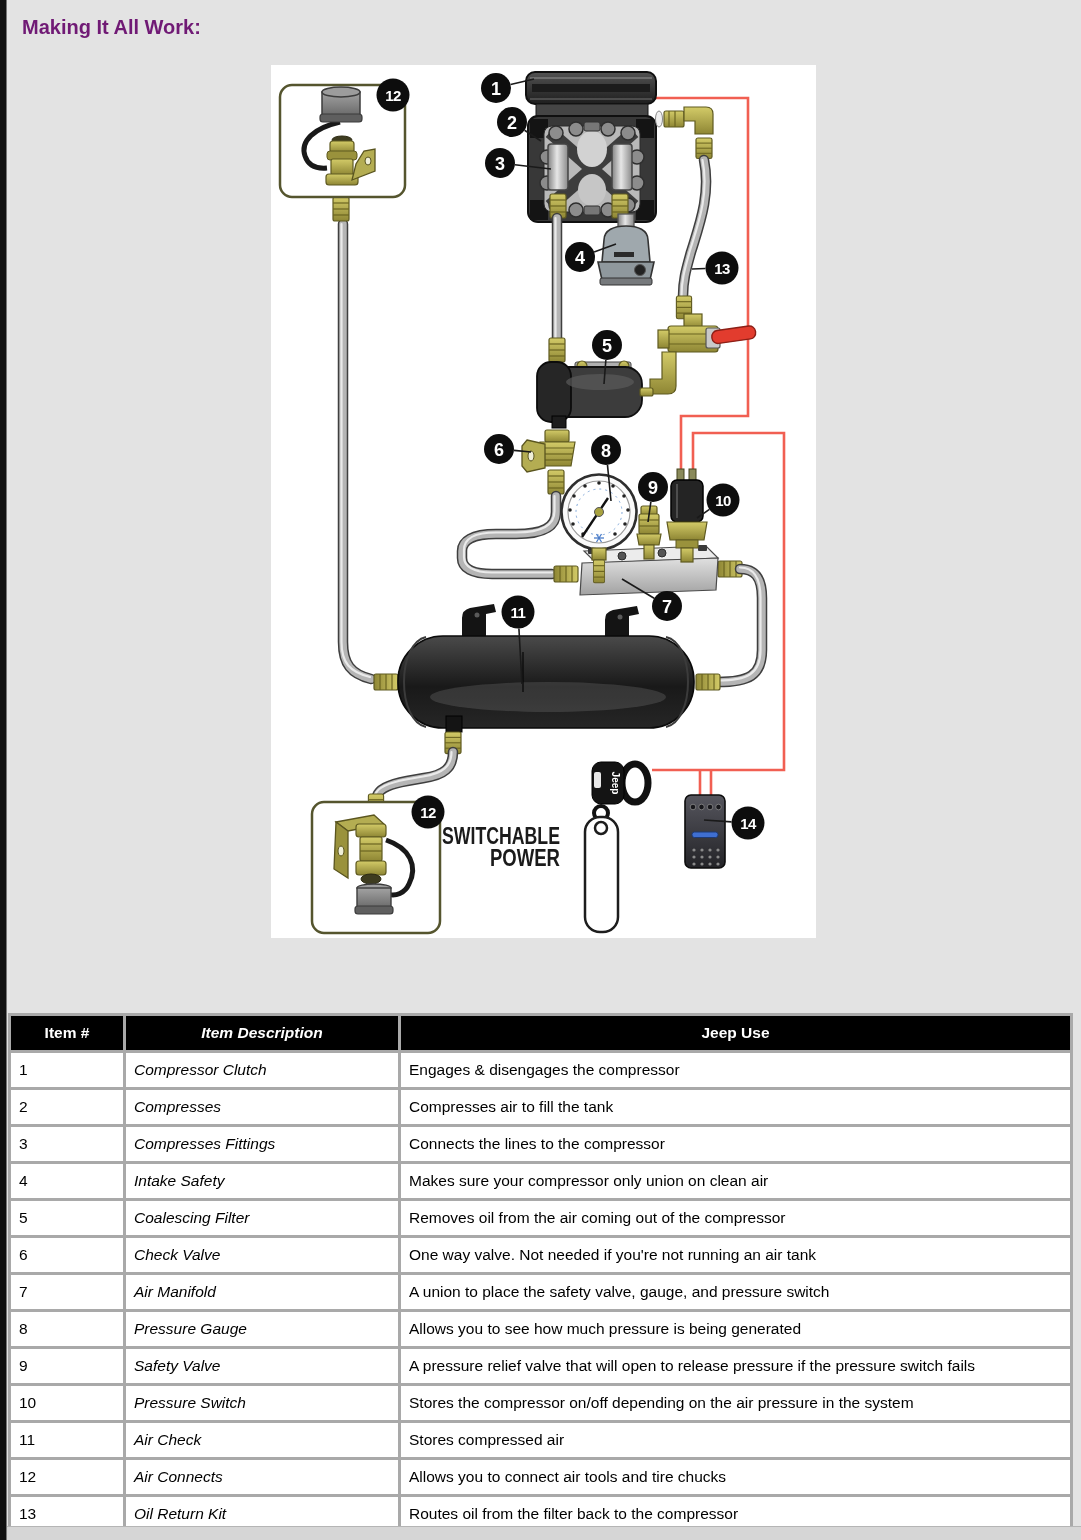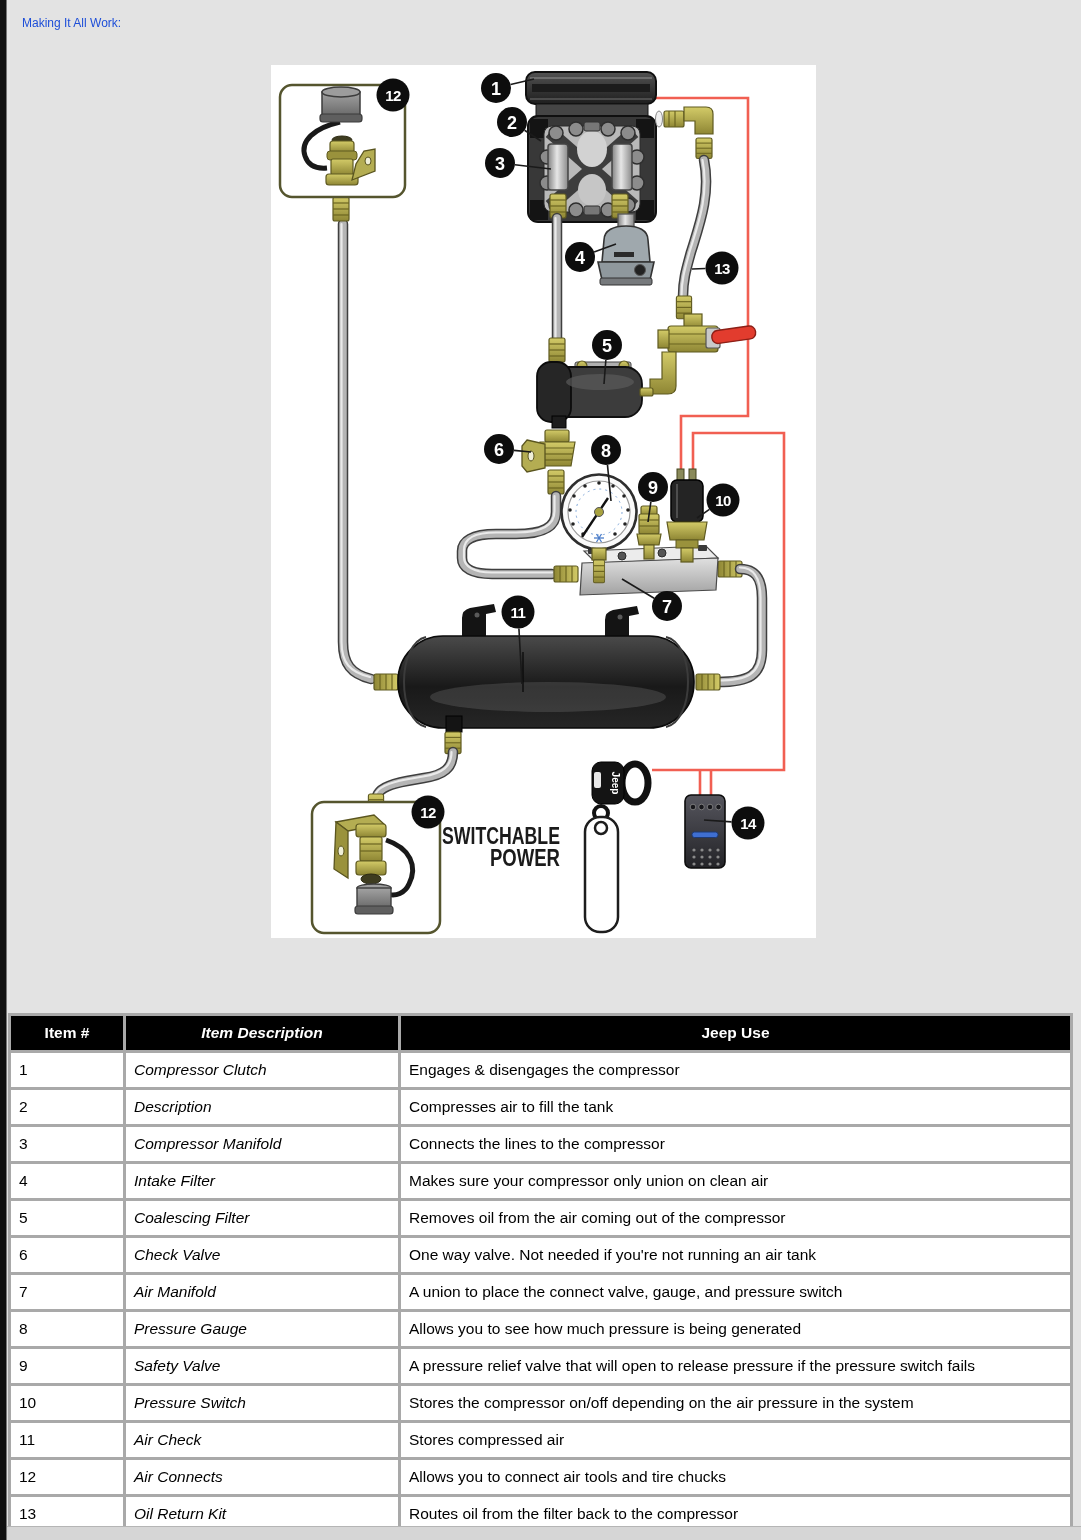--- a/index.html
+++ b/index.html
@@ -1,18 +1,18 @@
 <!DOCTYPE html>
 <html><head>
 <meta charset="utf-8">
 <style>
   html,body{margin:0;padding:0;}
   body{width:1081px;height:1540px;background:#e3e3e3;font-family:"Liberation Sans",sans-serif;position:relative;overflow:hidden;}
   .left-edge{position:absolute;left:0;top:0;width:6px;height:1540px;background:#111;border-right:1px solid #777;}
-  .page-title{position:absolute;left:22px;top:16px;font-size:12px;font-weight:normal;color:#1d4ed8;}
+  .page-title{position:absolute;left:22px;top:16px;font-size:20px;font-weight:bold;color:#701a75;}
   .diagram-wrap{position:absolute;left:271px;top:65px;width:545px;height:873px;background:#ffffff;}
   svg{display:block;}
   svg text{font-family:"Liberation Sans",sans-serif;}
   .tubeO{stroke:#3f3f3f;stroke-width:10.5;fill:none;stroke-linecap:round;}
   .tubeI{stroke:#b5b5b5;stroke-width:7.5;fill:none;stroke-linecap:round;}
   .tubeH{stroke:#eaeaea;stroke-width:2.2;fill:none;stroke-linecap:round;}
   .wire{stroke:#f15f52;stroke-width:2.6;fill:none;}
   .leader{stroke:#1a1a1a;stroke-width:1.6;}
   .co-c{fill:#0d0d0d;}
   .co-t{fill:#ffffff;font-weight:bold;font-size:18px;text-anchor:middle;}
@@ -426,47 +426,47 @@
     </tr>
   </thead>
   <tbody>
       <tr>
         <td class="col-num">1</td>
         <td class="col-desc">Compressor Clutch</td>
         <td class="col-use">Engages &amp; disengages the compressor</td>
       </tr>
       <tr>
         <td class="col-num">2</td>
-        <td class="col-desc">Description</td>
+        <td class="col-desc">Compresses</td>
         <td class="col-use">Compresses air to fill the tank</td>
       </tr>
       <tr>
         <td class="col-num">3</td>
-        <td class="col-desc">Compressor Manifold</td>
+        <td class="col-desc">Compresses Fittings</td>
         <td class="col-use">Connects the lines to the compressor</td>
       </tr>
       <tr>
         <td class="col-num">4</td>
-        <td class="col-desc">Intake Filter</td>
+        <td class="col-desc">Intake Safety</td>
         <td class="col-use">Makes sure your compressor only union on clean air</td>
       </tr>
       <tr>
         <td class="col-num">5</td>
         <td class="col-desc">Coalescing Filter</td>
         <td class="col-use">Removes oil from the air coming out of the compressor</td>
       </tr>
       <tr>
         <td class="col-num">6</td>
         <td class="col-desc">Check Valve</td>
         <td class="col-use">One way valve. Not needed if you're not running an air tank</td>
       </tr>
       <tr>
         <td class="col-num">7</td>
         <td class="col-desc">Air Manifold</td>
-        <td class="col-use">A union to place the connect valve, gauge, and pressure switch</td>
+        <td class="col-use">A union to place the safety valve, gauge, and pressure switch</td>
       </tr>
       <tr>
         <td class="col-num">8</td>
         <td class="col-desc">Pressure Gauge</td>
         <td class="col-use">Allows you to see how much pressure is being generated</td>
       </tr>
       <tr>
         <td class="col-num">9</td>
         <td class="col-desc">Safety Valve</td>
         <td class="col-use">A pressure relief valve that will open to release pressure if the pressure switch fails</td>

